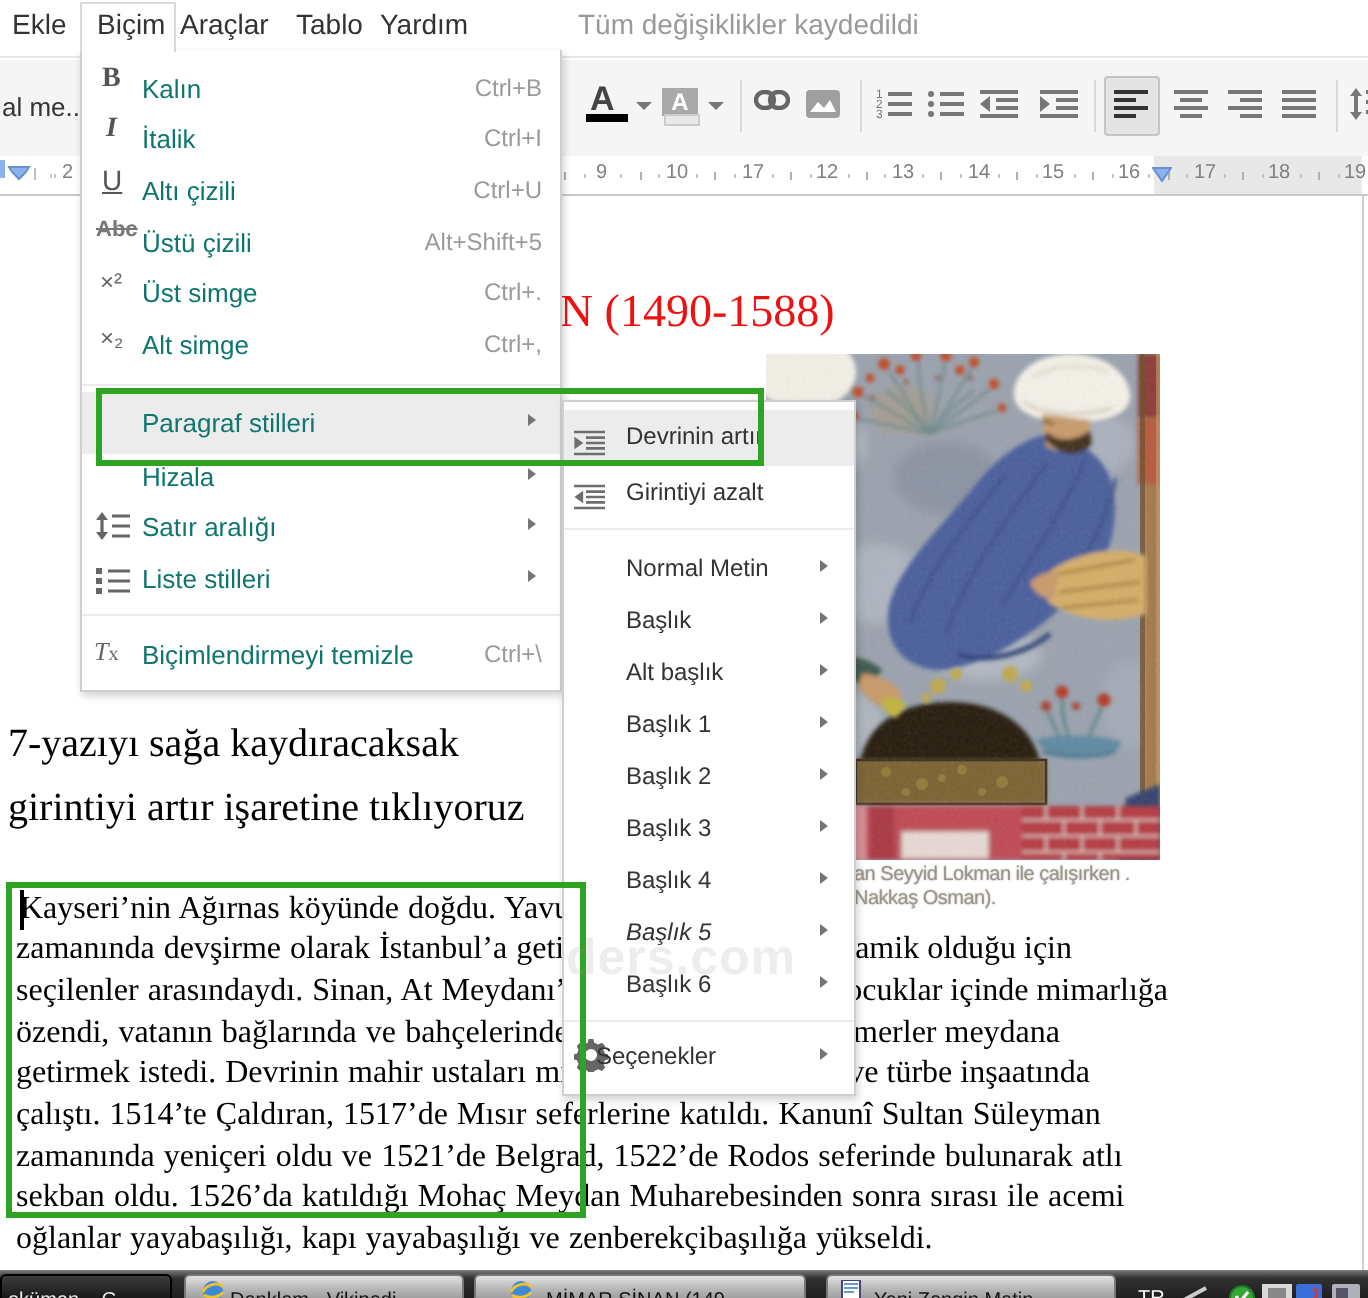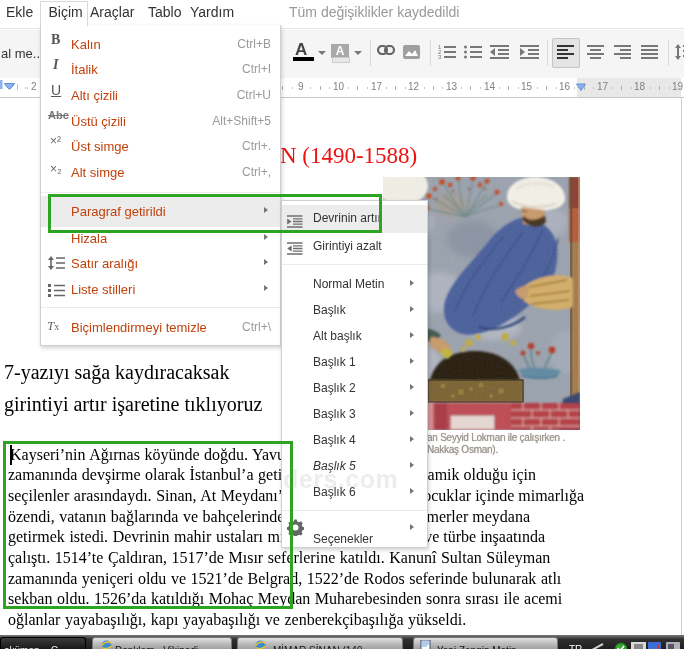--- a/index.html
+++ b/index.html
@@ -27,21 +27,21 @@
 .bodyline{position:absolute;font-size:16px;word-spacing:0.55px;}
 .rfrag{position:absolute;text-align:right;font-size:16px;}
 #cursor{position:absolute;left:10px;top:445px;width:2px;height:20px;background:#000;}
 
 .cap{position:absolute;font-size:10px;letter-spacing:-0.25px;color:#9a958c;white-space:pre;text-shadow:0 0 1px rgba(150,140,130,.8);}
 
 .menu{position:absolute;background:#fff;border:1px solid #cfcfcf;box-shadow:1px 2px 4px rgba(0,0,0,.18);z-index:20;}
 #mainmenu{left:40px;top:25px;width:239px;height:320px;border-top:none;}
 #submenu{left:281px;top:200px;width:145px;height:346px;}
 .mrow{position:absolute;left:0;width:100%;}
-.mtext{position:absolute;font-size:13px;color:#c2410c;}
+.mtext{position:absolute;font-size:13px;color:#0f766e;}
 .stext{position:absolute;font-size:12px;color:#333;}
 .msc{position:absolute;font-size:12px;color:#9a9a9a;right:9px;}
 .marrow{position:absolute;width:0;height:0;border-left:4.5px solid #757575;border-top:3.5px solid transparent;border-bottom:3.5px solid transparent;}
 .msep{position:absolute;left:0;width:100%;height:1px;background:#ebebeb;}
 .hover{background:#ececec;}
 .micon{position:absolute;left:48px;color:#666;}
 
 .greenbox{position:absolute;border:3.5px solid #2ea522;z-index:40;}
 
 #wm{position:absolute;left:283px;top:465px;z-index:41;font-size:25px;font-weight:bold;
@@ -415,21 +415,21 @@
   <div class="micon" style="top:84px;font-size:11px;text-decoration:line-through;left:7px;color:#777;font-weight:bold;">Abc</div>
   <div class="mtext" style="left:30px;top:89px;">Üstü çizili</div>
     <div class="msc" style="top:89px;">Alt+Shift+5</div>
   <div class="micon" style="top:109px;font-size:12px;left:9px;color:#666;">×²</div>
   <div class="mtext" style="left:30px;top:114px;">Üst simge</div>
     <div class="msc" style="top:114px;">Ctrl+.</div>
   <div class="micon" style="top:137px;font-size:12px;left:9px;color:#666;">×₂</div>
   <div class="mtext" style="left:30px;top:140px;">Alt simge</div>
     <div class="msc" style="top:140px;">Ctrl+,</div>
   <div class="msep" style="top:167px;"></div>
-  <div class="mtext" style="left:30px;top:179px;">Paragraf getirildi</div>
+  <div class="mtext" style="left:30px;top:179px;">Paragraf stilleri</div>
   <div class="marrow" style="left:223px;top:182px;"></div>
   <div class="mtext" style="left:30px;top:206px;">Hizala</div>
   <div class="marrow" style="left:223px;top:209px;"></div>
   <svg style="position:absolute;left:7px;top:231px;" width="17" height="14">
     <g stroke="#666" stroke-width="1.6">
         <path d="M8,2 H17 M8,7 H17 M8,12 H17"></path>
       </g>
     <path d="M3,0 L6,4 H0 Z M3,14 L0,10 H6 Z" fill="#666"></path>
       <rect x="2.2" y="2" width="1.6" height="10" fill="#666"></rect>
   </svg>
@@ -485,21 +485,21 @@
   <div class="stext" style="left:31px;top:232px;">Başlık 4</div>
     <div class="marrow" style="left:128px;top:235px;border-left-width:4px;border-top-width:3.5px;border-bottom-width:3.5px;"></div>
   <div class="stext" style="left:31px;top:258px;font-style:italic;">Başlık 5</div>
     <div class="marrow" style="left:128px;top:261px;border-left-width:4px;border-top-width:3.5px;border-bottom-width:3.5px;"></div>
   <div class="stext" style="left:31px;top:284px;">Başlık 6</div>
     <div class="marrow" style="left:128px;top:287px;border-left-width:4px;border-top-width:3.5px;border-bottom-width:3.5px;"></div>
   <div class="msep" style="top:309px;"></div>
   <svg style="position:absolute;left:5px;top:318px;" width="17" height="17" viewBox="0 0 17 17">
     <path fill="#666" d="M8.5,5.5 a3,3 0 1,0 0,6 a3,3 0 1,0 0,-6 M7.3,0.5 h2.4 l0.5,2 a6,6 0 0 1 1.8,0.75 l1.9,-0.9 1.7,1.7 -0.9,1.9 a6,6 0 0 1 0.75,1.8 l2,0.5 v2.4 l-2,0.5 a6,6 0 0 1 -0.75,1.8 l0.9,1.9 -1.7,1.7 -1.9,-0.9 a6,6 0 0 1 -1.8,0.75 l-0.5,2 h-2.4 l-0.5,-2 a6,6 0 0 1 -1.8,-0.75 l-1.9,0.9 -1.7,-1.7 0.9,-1.9 a6,6 0 0 1 -0.75,-1.8 l-2,-0.5 v-2.4 l2,-0.5 a6,6 0 0 1 0.75,-1.8 l-0.9,-1.9 1.7,-1.7 1.9,0.9 a6,6 0 0 1 1.8,-0.75 Z" fill-rule="evenodd"></path>
   </svg>
-  <div class="stext" style="left:31px;top:320px;margin-top:11px;">Seçenekler</div>
+  <div class="stext" style="left:16px;top:320px;">Seçenekler</div>
     <div class="marrow" style="left:128px;top:323px;border-left-width:4px;border-top-width:3.5px;border-bottom-width:3.5px;"></div>
 </div>
 
 <div id="wm">ders.com</div>
 
 <div class="greenbox" style="left:48px;top:193.5px;width:328px;height:33.5px;"></div>
 <div class="greenbox" style="left:3px;top:440.5px;width:284px;height:162.5px;"></div>
 
 <div class="abs" id="taskbar">
   <div class="tbtn" style="left:0px;width:84px;background:linear-gradient(#3c3c3c,#161616);border:1px solid #000;border-bottom:none;">

